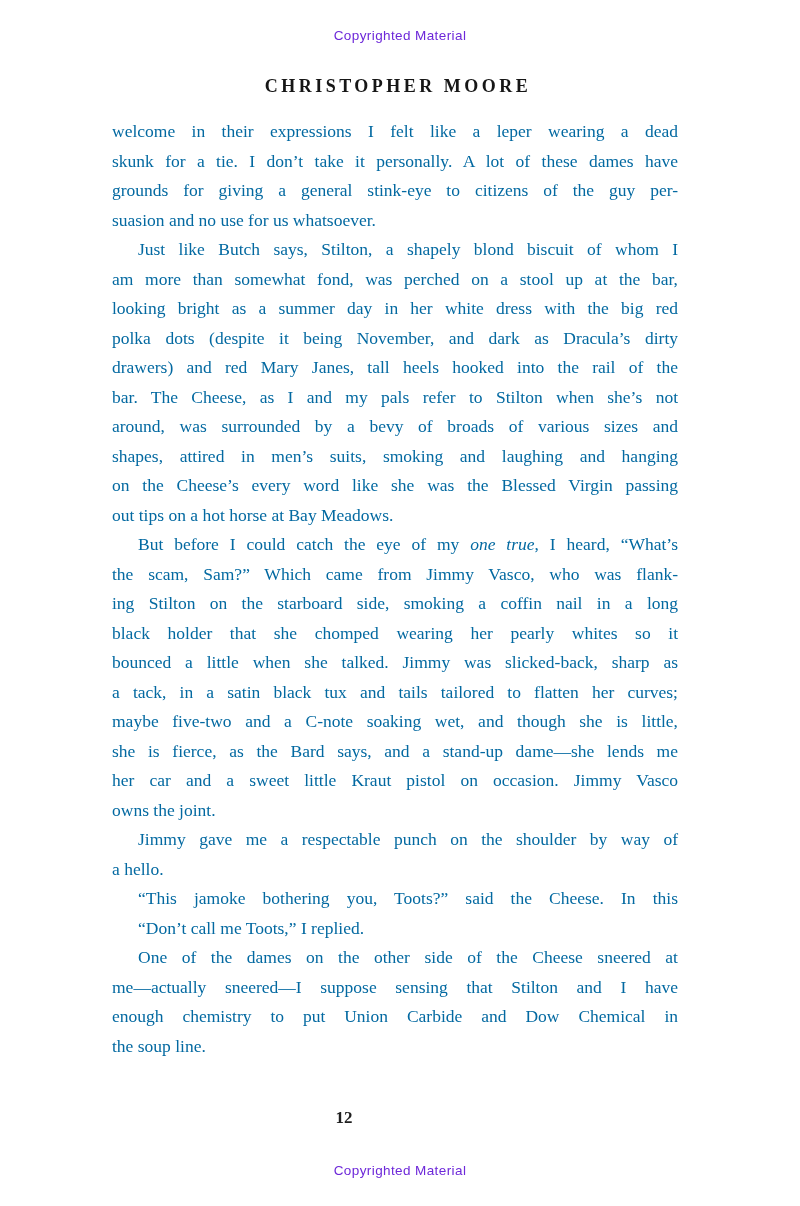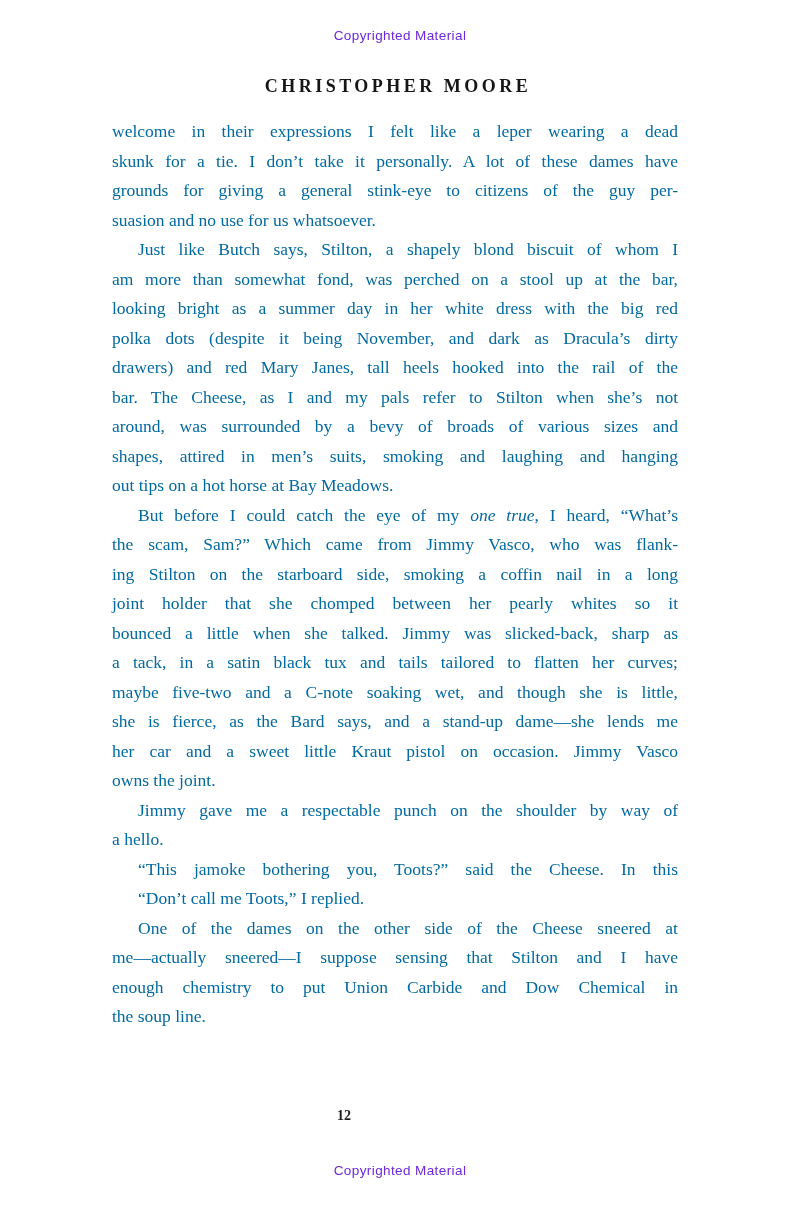--- a/index.html
+++ b/index.html
@@ -64,21 +64,21 @@
     font-style: italic;
   }
   .page-number {
     position: absolute;
     top: 1108px;
     left: 0;
     width: 688px;
     text-align: center;
     font-family: "Liberation Serif", serif;
     font-weight: bold;
-    font-size: 14px;
+    font-size: 17px;
     color: #1f1f1f;
   }
 </style>
 </head>
 <body>
 
 <div class="copyright-notice copyright-top">Copyrighted Material</div>
 
 <div class="author-header">CHRISTOPHER MOORE</div>
 
@@ -91,27 +91,28 @@
     </div>
     <div class="paragraph indent">
       <div class="line">Just like Butch says, Stilton, a shapely blond biscuit of whom I</div>
       <div class="line">am more than somewhat fond, was perched on a stool up at the bar,</div>
       <div class="line">looking bright as a summer day in her white dress with the big red</div>
       <div class="line">polka dots (despite it being November, and dark as Dracula’s dirty</div>
       <div class="line">drawers) and red Mary Janes, tall heels hooked into the rail of the</div>
       <div class="line">bar. The Cheese, as I and my pals refer to Stilton when she’s not</div>
       <div class="line">around, was surrounded by a bevy of broads of various sizes and</div>
       <div class="line">shapes, attired in men’s suits, smoking and laughing and hanging</div>
+      <div class="line">on the Cheese’s every word like she was the Blessed Virgin passing</div>
       <div class="line last">out tips on a hot horse at Bay Meadows.</div>
     </div>
     <div class="paragraph indent">
       <div class="line">But before I could catch the eye of my <em>one true</em>, I heard, “What’s</div>
       <div class="line">the scam, Sam?” Which came from Jimmy Vasco, who was flank-</div>
       <div class="line">ing Stilton on the starboard side, smoking a coffin nail in a long</div>
-      <div class="line">joint holder that she chomped between her pearly whites so it</div>
+      <div class="line">black holder that she chomped wearing her pearly whites so it</div>
       <div class="line">bounced a little when she talked. Jimmy was slicked-back, sharp as</div>
       <div class="line">a tack, in a satin black tux and tails tailored to flatten her curves;</div>
       <div class="line">maybe five-two and a C-note soaking wet, and though she is little,</div>
       <div class="line">she is fierce, as the Bard says, and a stand-up dame—she lends me</div>
       <div class="line">her car and a sweet little Kraut pistol on occasion. Jimmy Vasco</div>
       <div class="line last">owns the joint.</div>
     </div>
     <div class="paragraph indent">
       <div class="line">Jimmy gave me a respectable punch on the shoulder by way of</div>
       <div class="line last">a hello.</div>

